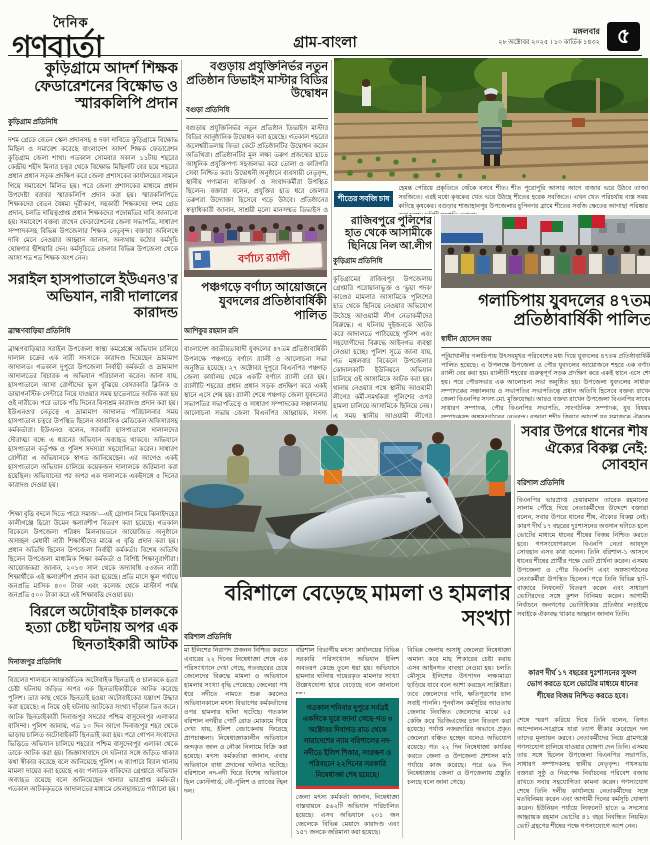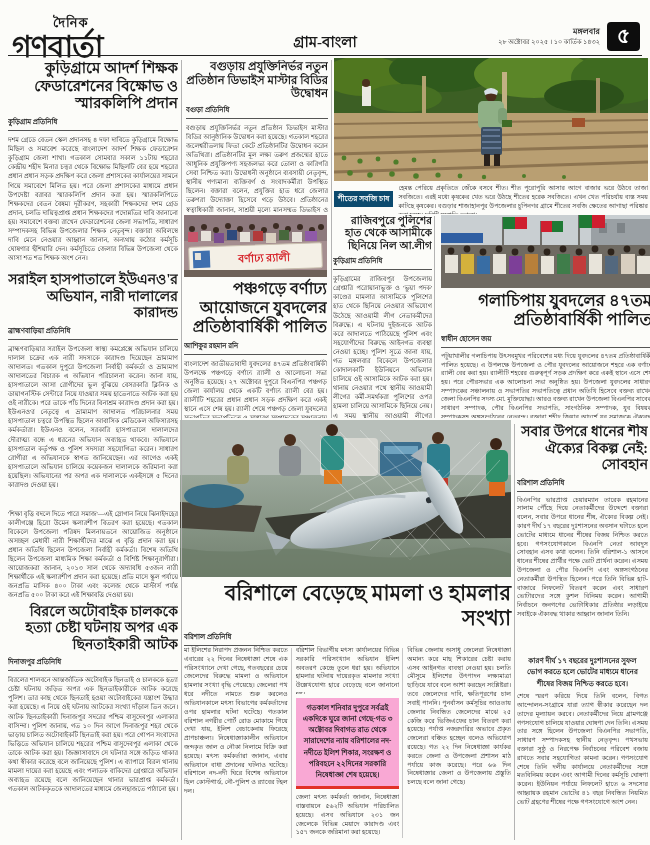--- a/index.html
+++ b/index.html
@@ -43,39 +43,39 @@
   .caption-row{left:334px;top:184px;width:314px;height:30px;display:flex;
     align-items:center;gap:5px;}
   .cap-label{background:#0c4a6e;color:#fff;font-size:7.5px;font-weight:bold;
     padding:2px 4px;white-space:nowrap;flex:0 0 auto;}
   .cap-text{font-size:6.2px;line-height:1.45;text-align:justify;overflow:hidden;max-height:30px;}
 
   
   .art-panchagarh{left:184px;top:215px;width:143px;height:203px;overflow:hidden;}
   .art-rajibpur{left:333px;top:215px;width:99px;height:203px;overflow:hidden;}
   .art-galachipa{left:441px;top:215px;width:211px;height:203px;overflow:hidden;}
-  .h12{font-size:16px;} .h10{font-size:10.5px;} .h16{font-size:16.5px;}
+  .h12{font-size:12px;} .h10{font-size:10.5px;} .h16{font-size:16.5px;}
   .photo-frame{display:block;margin-bottom:3px;}
 
   
   .photo-fish{left:180px;top:420px;width:331px;height:157px;}
   .barishal-head{left:180px;top:581px;width:331px;font-size:21px;}
   .barishal-byline{left:184px;top:629px;width:130px;}
   .barishal-cols{left:184px;top:646px;width:327px;height:194px;display:flex;gap:8px;}
   .bcol{flex:1;overflow:hidden;}
   .bcol .body{font-size:6.3px;}
-  .quote-box{background:#f9a8d4;border-bottom:3px solid #e23128;
+  .quote-box{background:#0f766e;border-bottom:3px solid #e23128;
     padding:5px 6px;margin:4px 0;text-align:center;font-size:7.2px;
     font-weight:bold;line-height:1.55;}
 
   
   .art-sobhan{left:517px;top:424px;width:131px;height:416px;overflow:hidden;}
   .h14s{font-size:14px;}
   .quote-inline{text-align:center;font-size:7.2px;font-weight:bold;line-height:1.6;
-    margin:2px 4px;}
+    margin:14px 4px;}
 
   
   .vr{position:absolute;width:1px;background:#b3b3b3;}
   .vr1{left:181px;top:60px;height:780px;}
   .vr2{left:331px;top:60px;height:358px;}
   .vr3{left:434px;top:216px;height:202px;}
   .vr4{left:514px;top:424px;height:416px;}
   .vr5{left:291px;top:648px;height:190px;background:#c6c6c6;}
   .vr6{left:402px;top:648px;height:190px;background:#c6c6c6;}
 </style>

